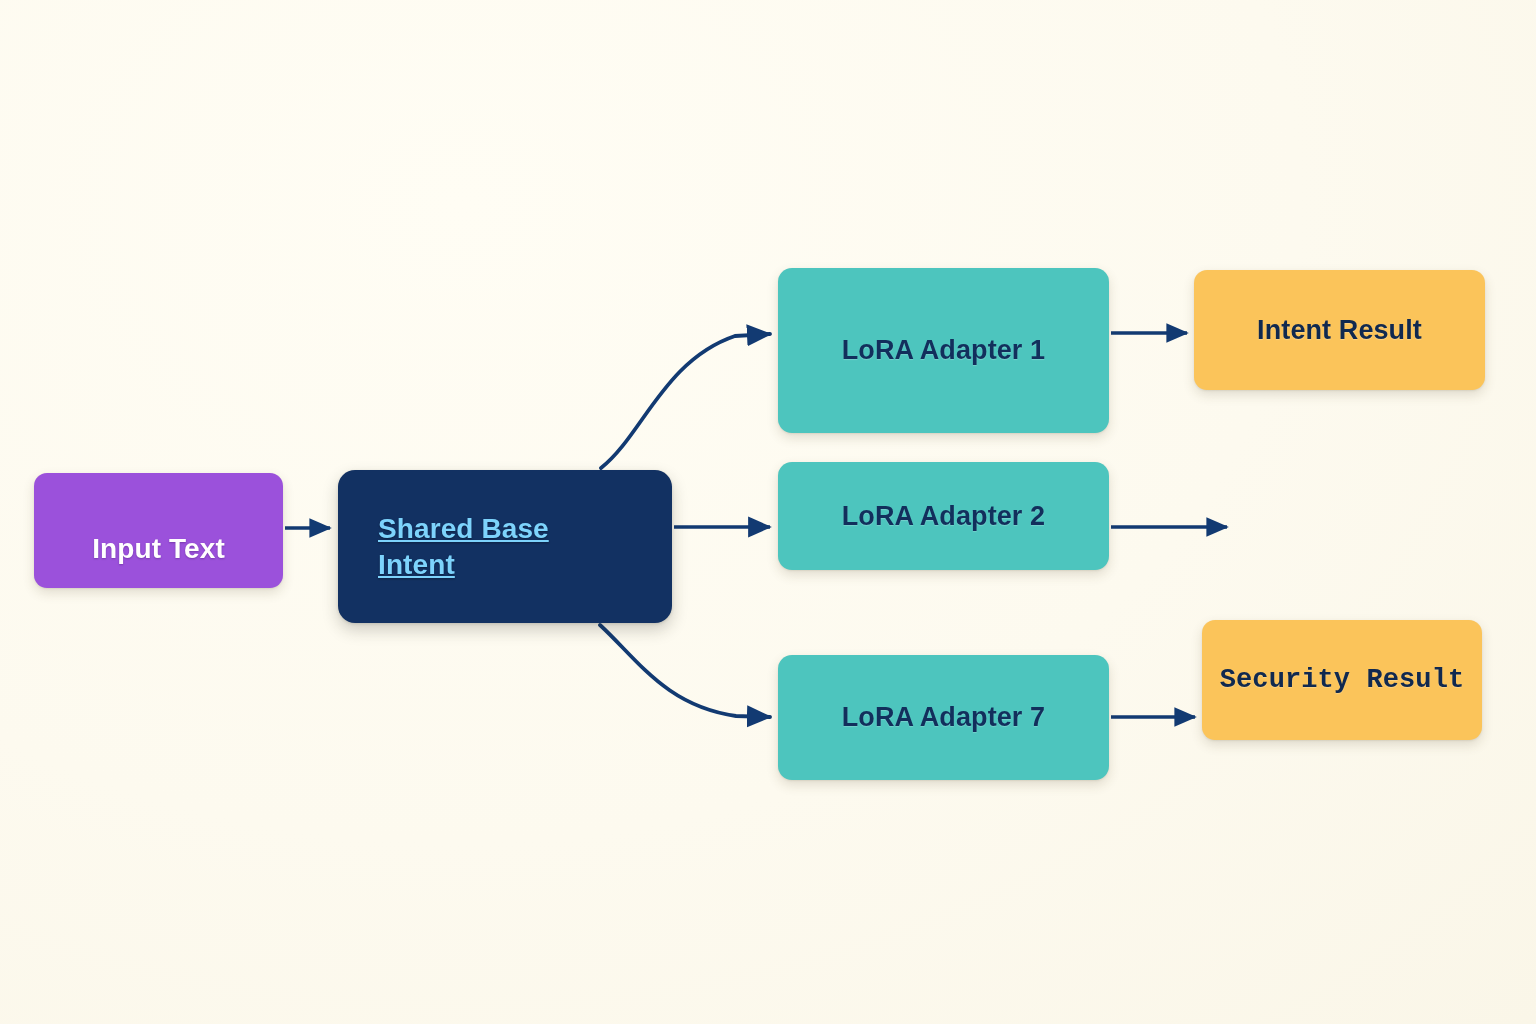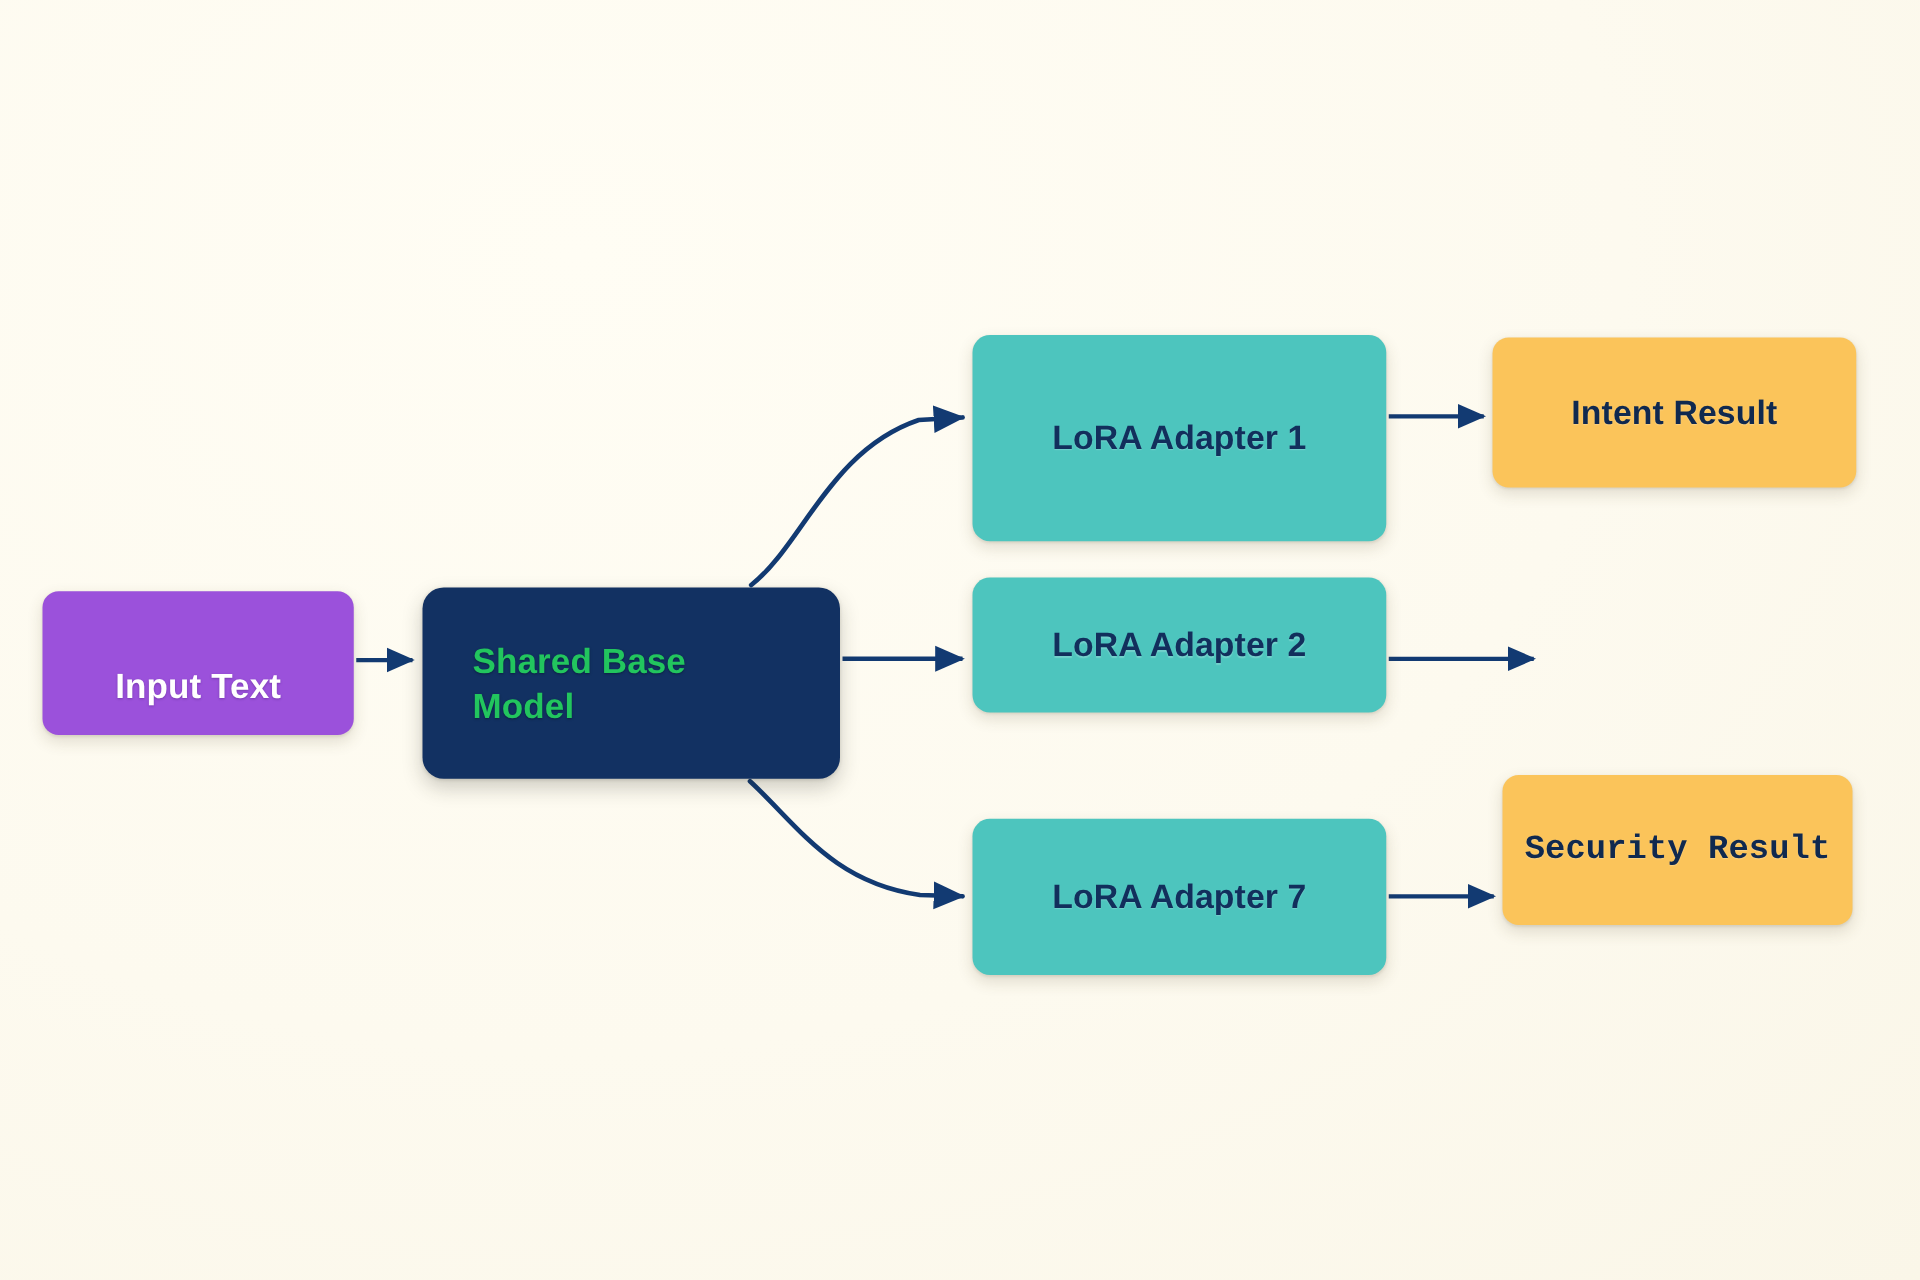--- a/index.html
+++ b/index.html
@@ -66,25 +66,26 @@
     top: 470px;
     width: 334px;
     height: 153px;
     background: #123162;
     border-radius: 17px;
     padding: 0 40px;
     box-shadow: 0 7px 16px rgba(40, 40, 30, 0.22),
                 0 1px 3px rgba(40, 40, 30, 0.14);
   }
   .node.base-node .label {
-    color: #22c55e;
+    color: #7dd3fc;
     font-size: 28px;
     font-weight: 600;
     text-align: left;
     text-shadow: 0 1px 2px rgba(0, 0, 0, 0.35);
+    text-decoration: underline;
   }
   
   .node.adapter-node {
     left: 778px;
     width: 331px;
     background: #4dc5be;
     border-radius: 14px;
     justify-content: center;
   }
   .node.adapter-node .label {
@@ -139,21 +140,21 @@
     <path d="M 1111 527 L 1227 527" fill="none" stroke="#123a72" stroke-width="3.4" marker-end="url(#arrowhead)"></path>
 
     <path d="M 1111 717 L 1195 717" fill="none" stroke="#123a72" stroke-width="3.4" marker-end="url(#arrowhead)"></path>
   </svg>
 
   <div class="node input-node">
     <span class="label">Input Text</span>
   </div>
 
   <div class="node base-node">
-    <span class="label"><span>Shared Base</span><br><span>Model</span></span>
+    <span class="label"><span>Shared Base</span><br><span>Intent</span></span>
   </div>
 
   <div class="node adapter-node adapter-1">
     <span class="label">LoRA Adapter 1</span>
   </div>
   <div class="node adapter-node adapter-2">
     <span class="label">LoRA Adapter 2</span>
   </div>
   <div class="node adapter-node adapter-3">
     <span class="label">LoRA Adapter 7</span>

